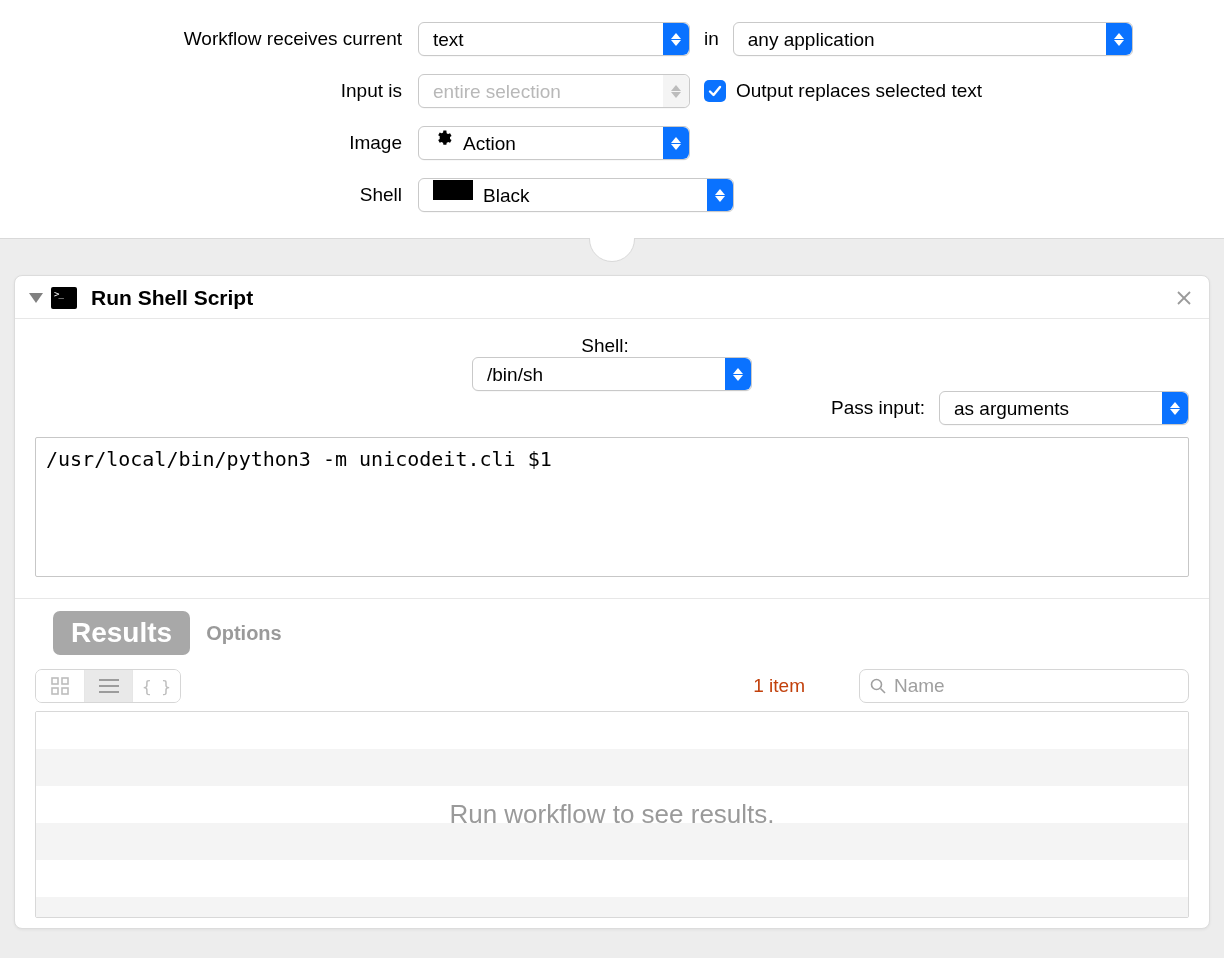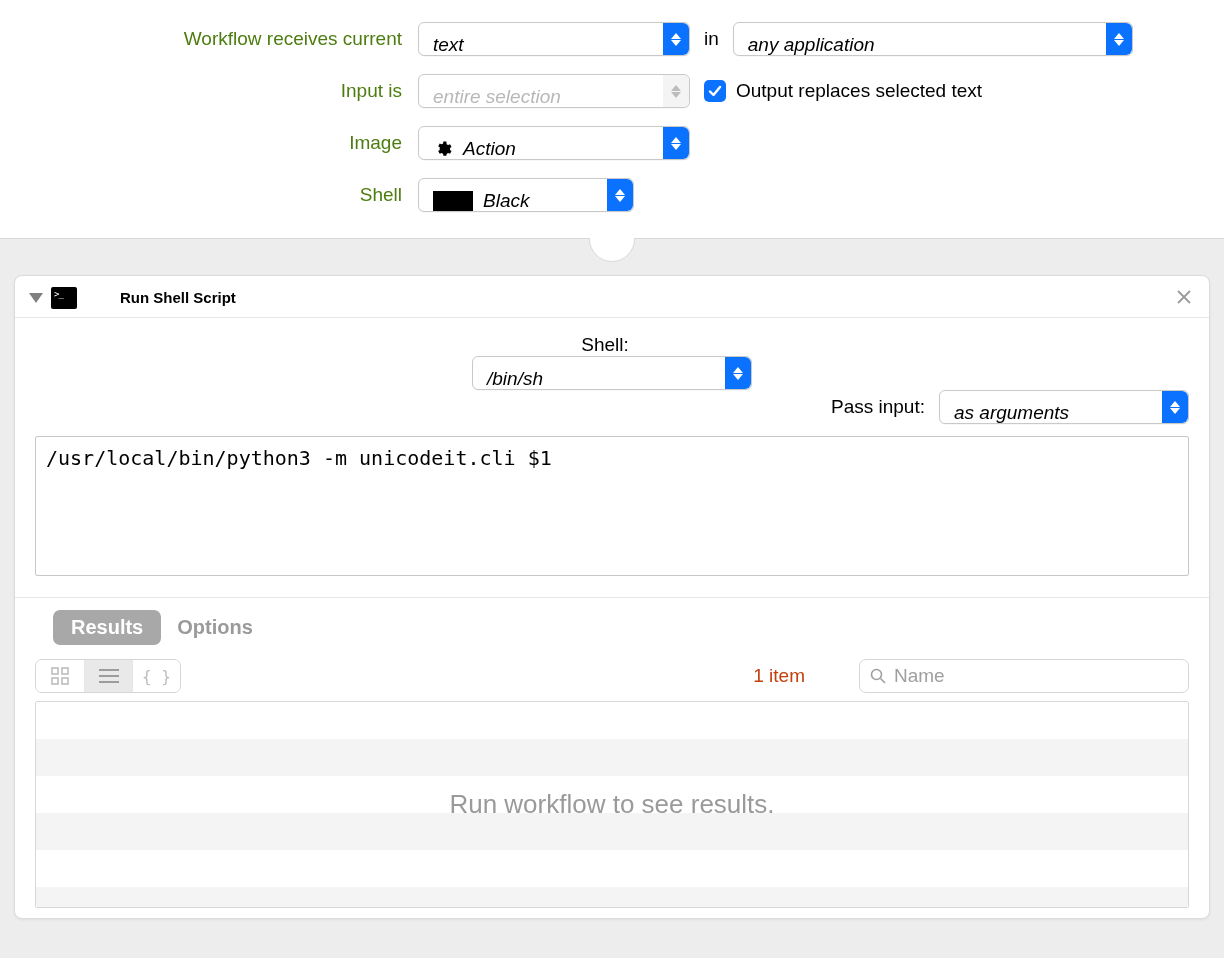--- a/index.html
+++ b/index.html
@@ -19,38 +19,37 @@
   .row {
     display: flex;
     align-items: center;
     margin-bottom: 18px;
   }
   .row-label {
     width: 378px;
     text-align: right;
     padding-right: 16px;
     font-size: 19px;
-    color: #4d7c0f;
+    color: #000000;
     white-space: nowrap;
   }
 
   .popup {
     position: relative;
     display: flex;
-    align-items: center;
+    align-items: flex-start;
     height: 34px;
     background: #fff;
     border: 1px solid #c9c9c9;
     border-radius: 6px;
-    padding: 12px 28px 0 14px;
+    padding: 1px 28px 0 14px;
     font-size: 19px;
     line-height: 32px;
     cursor: default;
     box-shadow: 0 0.5px 0.5px rgba(0,0,0,0.06);
-    font-style: italic;
   }
   .popup.disabled { color: #b8b8b8; }
   .popup .arrow {
     position: absolute;
     right: 0; top: 0;
     width: 26px; height: 100%;
     background: #0a72ff;
     border-top-right-radius: 6px;
     border-bottom-right-radius: 6px;
     display: flex; flex-direction: column;
@@ -142,23 +141,22 @@
   .ac-header .term-icon::before{
     content:">_";
     color:#fff;
     font-size:9px;
     font-family:Menlo,monospace;
     position:absolute;
     top:2px; left:3px;
     letter-spacing:-1px;
   }
   .ac-title {
-    font-size: 15px;
+    font-size: 21px;
     font-weight: 700;
-    margin-left: 29px;
   }
   .ac-close {
     margin-left: auto;
     font-size: 20px;
     color: #9a9a9a;
     font-weight: 300;
     padding: 0 4px;
   }
 
   .ac-body { padding: 16px 20px 10px 20px; }
@@ -200,21 +198,21 @@
   .tabs {
     display: flex;
     align-items: center;
     gap: 16px;
     padding-left: 18px;
     margin-bottom: 14px;
   }
   .tab-pill {
     border-radius: 7px;
     padding: 6px 18px;
-    font-size: 20px;
+    font-size: 28px;
     font-weight: 700;
     color: #fff;
     background: #a8a8a8;
   }
   .tab-plain {
     font-size: 20px;
     font-weight: 700;
     color: #9a9a9a;
   }
 
@@ -355,21 +353,21 @@
           </svg>
         <svg width="10" height="6">
             <polygon class="tri" points="0,0 10,0 5,6"></polygon>
           </svg>
       </span>
     </div>
   </div>
 
   <div class="row" style="margin-bottom:0">
     <div class="row-label">Shell</div>
-    <div class="popup" style="width:216px">
+    <div class="popup" style="width:316px">
       <span class="swatch"></span>
       <span>Black</span>
       <span class="arrow">
         <svg width="10" height="6">
             <polygon class="tri" points="5,0 10,6 0,6"></polygon>
           </svg>
         <svg width="10" height="6">
             <polygon class="tri" points="0,0 10,0 5,6"></polygon>
           </svg>
       </span>

